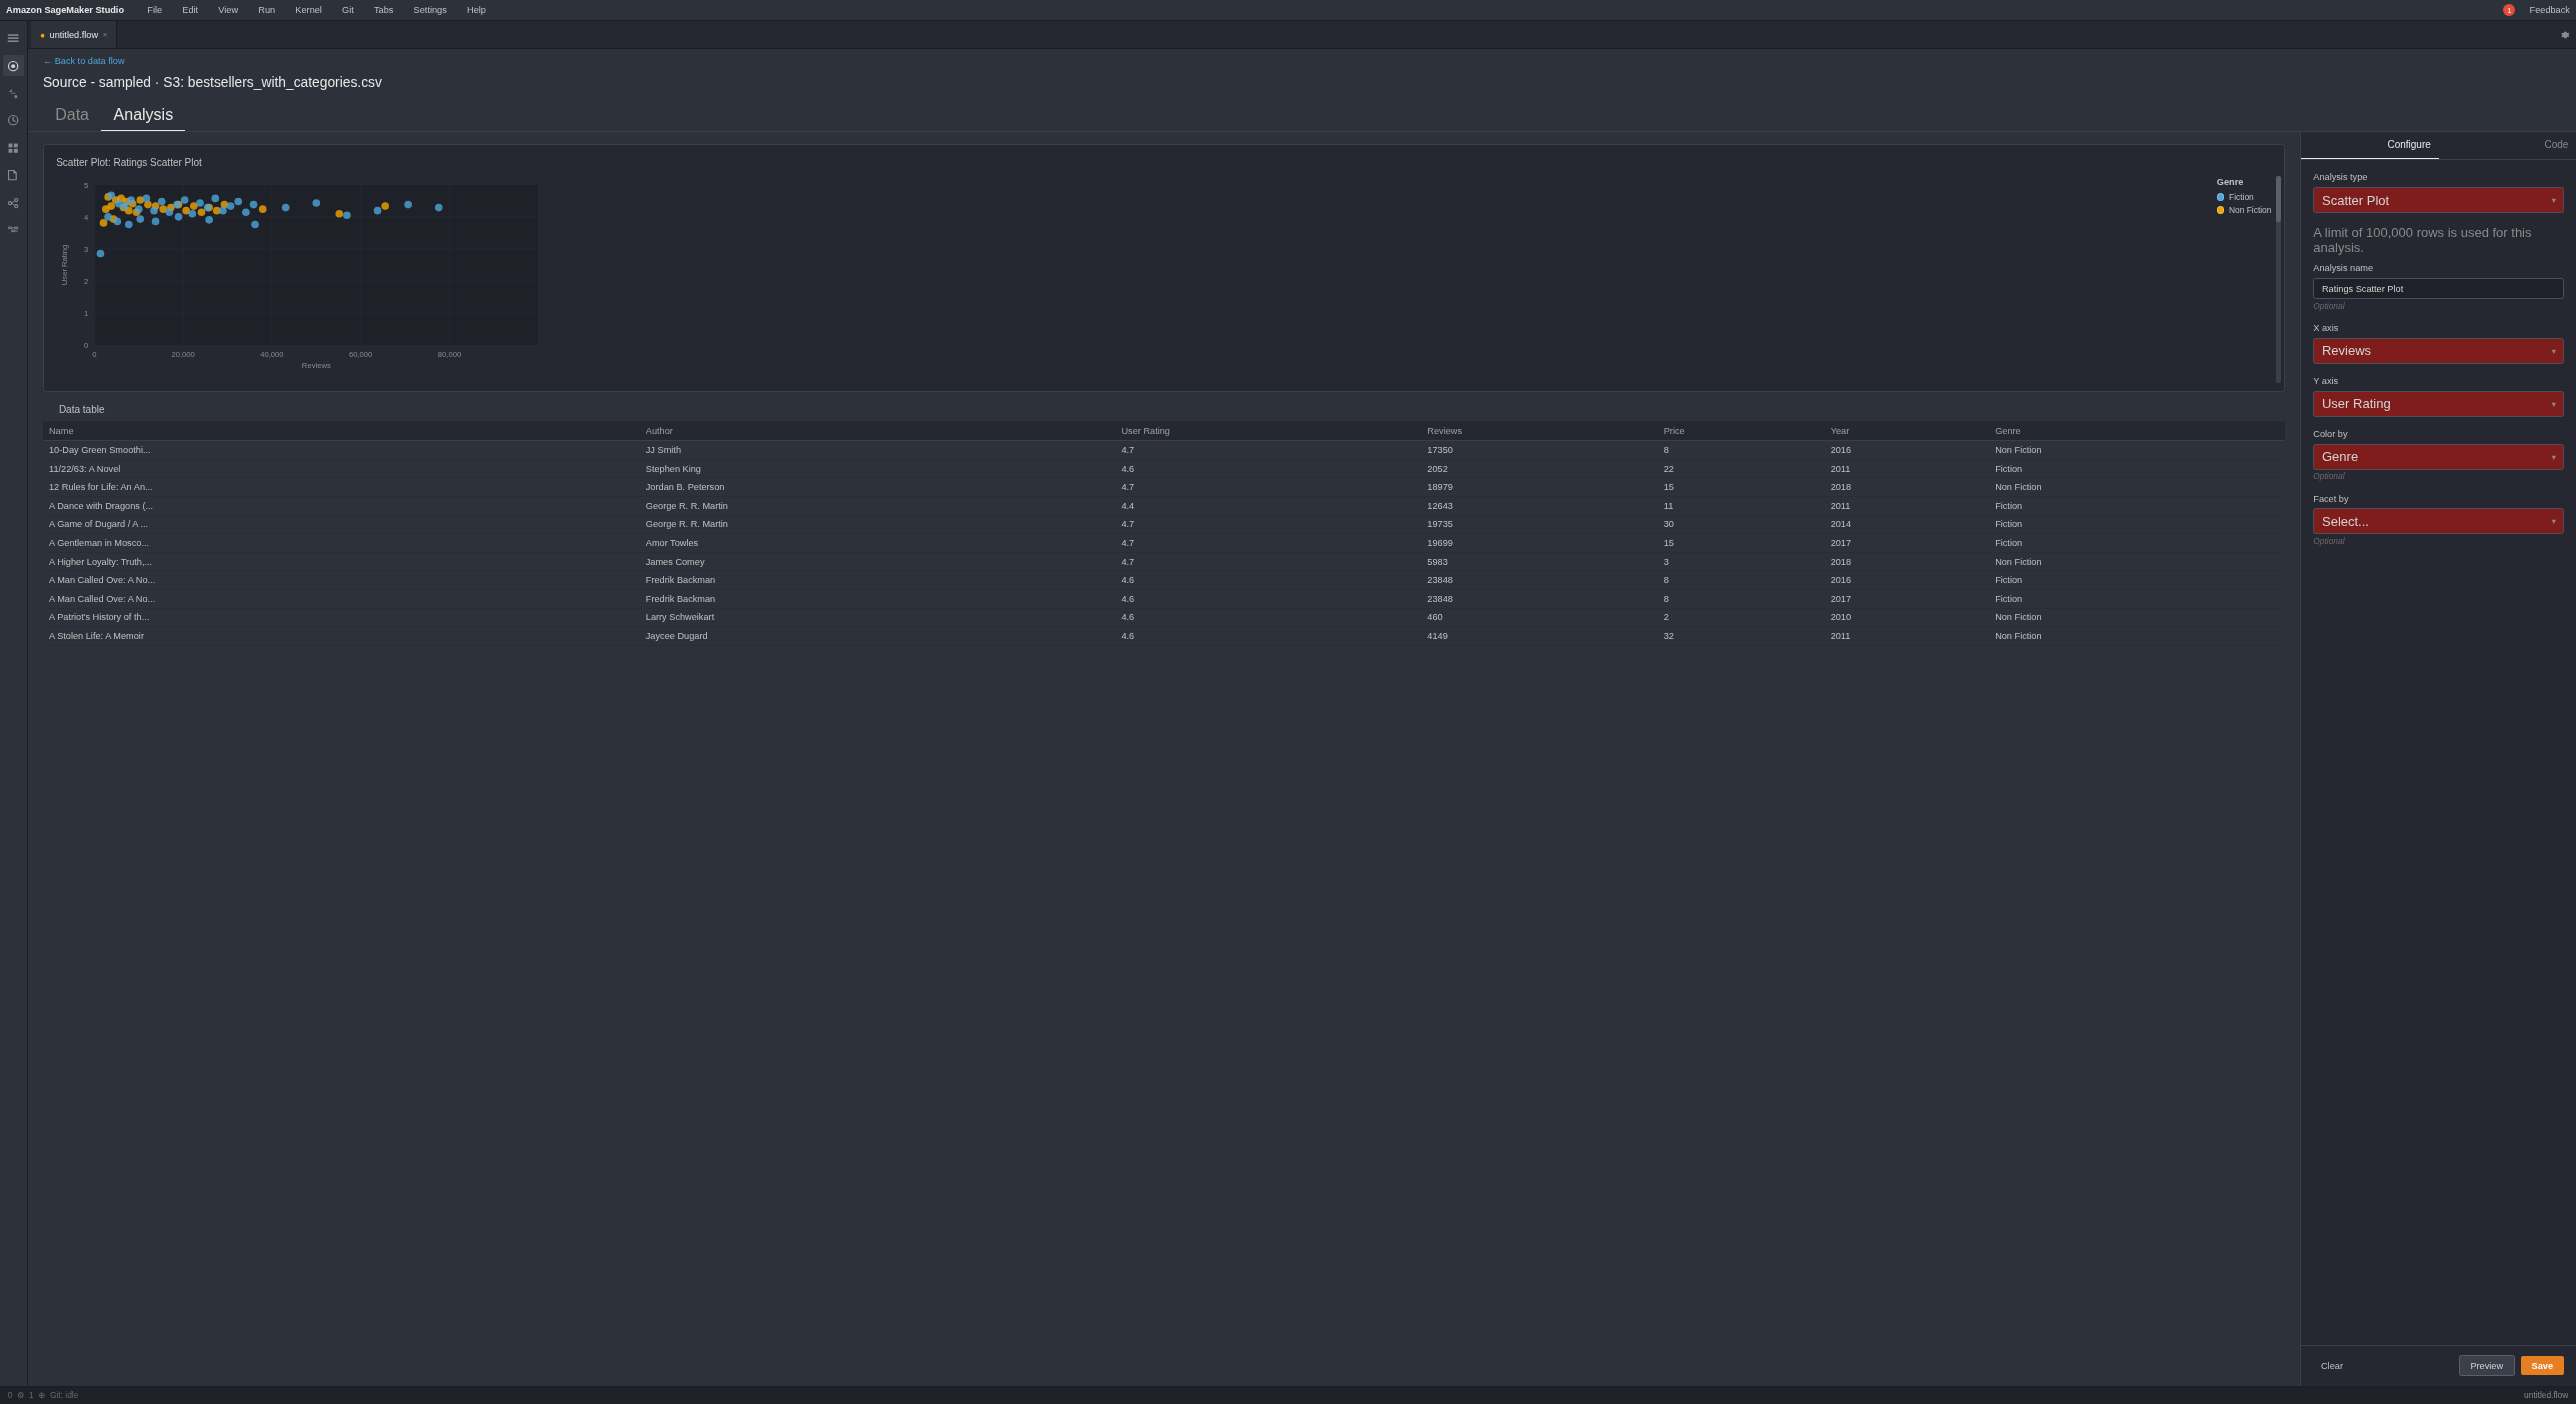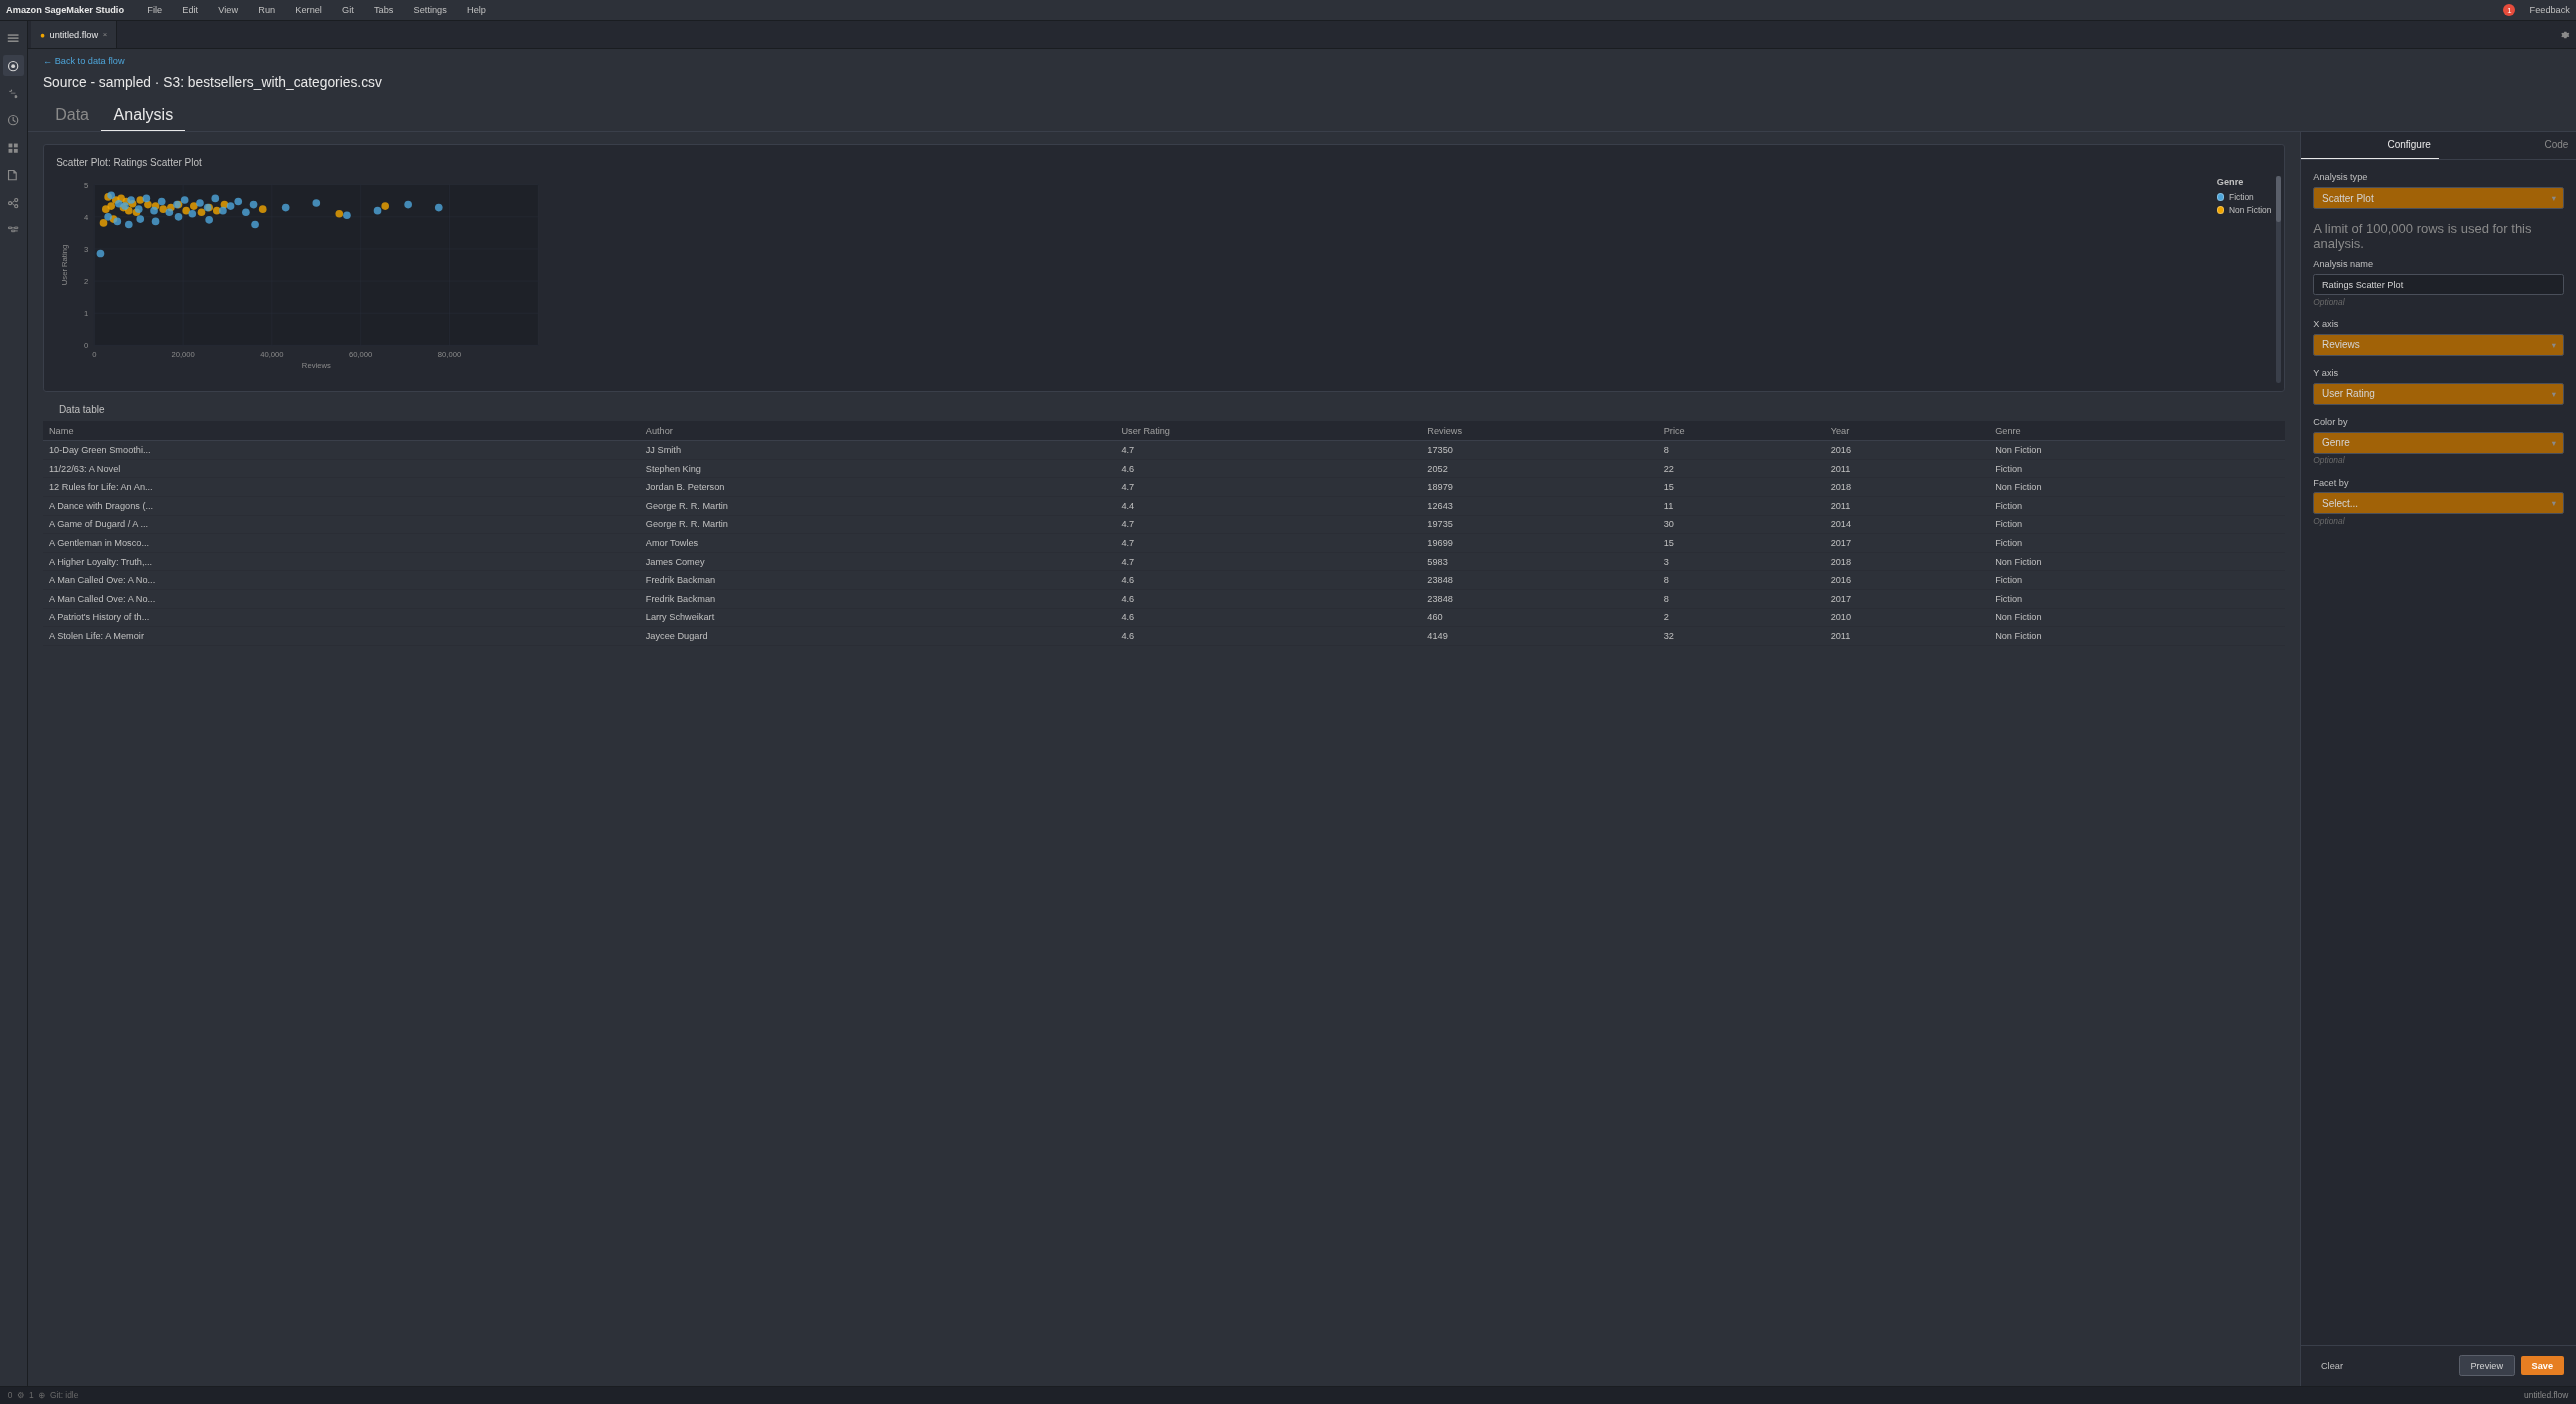--- a/index.html
+++ b/index.html
@@ -74,21 +74,21 @@
     
     .config-panel { width: 276px; background: #252830; border-left: 0.8px solid #3a3f4a; display: flex; flex-direction: column; flex-shrink: 0; }
     .config-tabs { display: flex; border-bottom: 0.8px solid #3a3f4a; }
     .config-tab { flex: 1; padding: 7.7px; text-align: right; font-size: 10px; color: #8a8a8a; cursor: pointer; border-bottom: 1.5px solid transparent; }
     .config-tab.active { color: #e8e8e8; border-bottom: 1.5px solid #e8e8e8; }
     .config-body { flex: 1; padding: 12.3px; overflow-y: auto; }
     .config-field { margin-bottom: 12.3px; }
     .config-label { font-size: 9.2px; color: #c0c0c0; margin-bottom: 4.6px; }
     .config-optional { font-size: 8.4px; color: #6a6a6a; font-style: italic; margin-top: 1.5px; }
     .config-note { font-size: 13px; color: #8a8a8a; margin-bottom: 8px; }
-    .config-select { width: 100%; background: #a16207; border: 0.8px solid #4a4f5a; color: #d4d4d4; padding: 4.6px 7.7px; font-size: 10px; border-radius: 2.3px; appearance: none; cursor: pointer; }
+    .config-select { width: 100%; background: #7f1d1d; border: 0.8px solid #4a4f5a; color: #d4d4d4; padding: 4.6px 7.7px; font-size: 13px; border-radius: 2.3px; appearance: none; cursor: pointer; }
     .config-select-wrapper { position: relative; }
     .config-select-wrapper::after { content: "▾"; position: absolute; right: 7.7px; top: 50%; transform: translateY(-50%); color: #8a8a8a; pointer-events: none; font-size: 8.4px; }
     .config-input { width: 100%; background: #1e2128; border: 0.8px solid #4a4f5a; color: #d4d4d4; padding: 4.6px 7.7px; font-size: 9.2px; border-radius: 2.3px; }
     .config-footer { padding: 9.2px 12.3px; border-top: 0.8px solid #3a3f4a; display: flex; align-items: center; gap: 6.1px; }
     .config-footer .spacer { flex: 1; }
     .btn-clear { background: transparent; border: none; color: #c0c0c0; font-size: 9.2px; cursor: pointer; padding: 4.6px 7.7px; }
     .btn-preview { background: #3a3f4a; border: 0.8px solid #5a5f6a; color: #d4d4d4; font-size: 9.2px; cursor: pointer; padding: 4.6px 10.7px; border-radius: 2.3px; }
     .btn-save { background: #e67e22; border: none; color: white; font-size: 9.2px; cursor: pointer; padding: 4.6px 10.7px; border-radius: 2px; font-weight: 600; }
 
     

